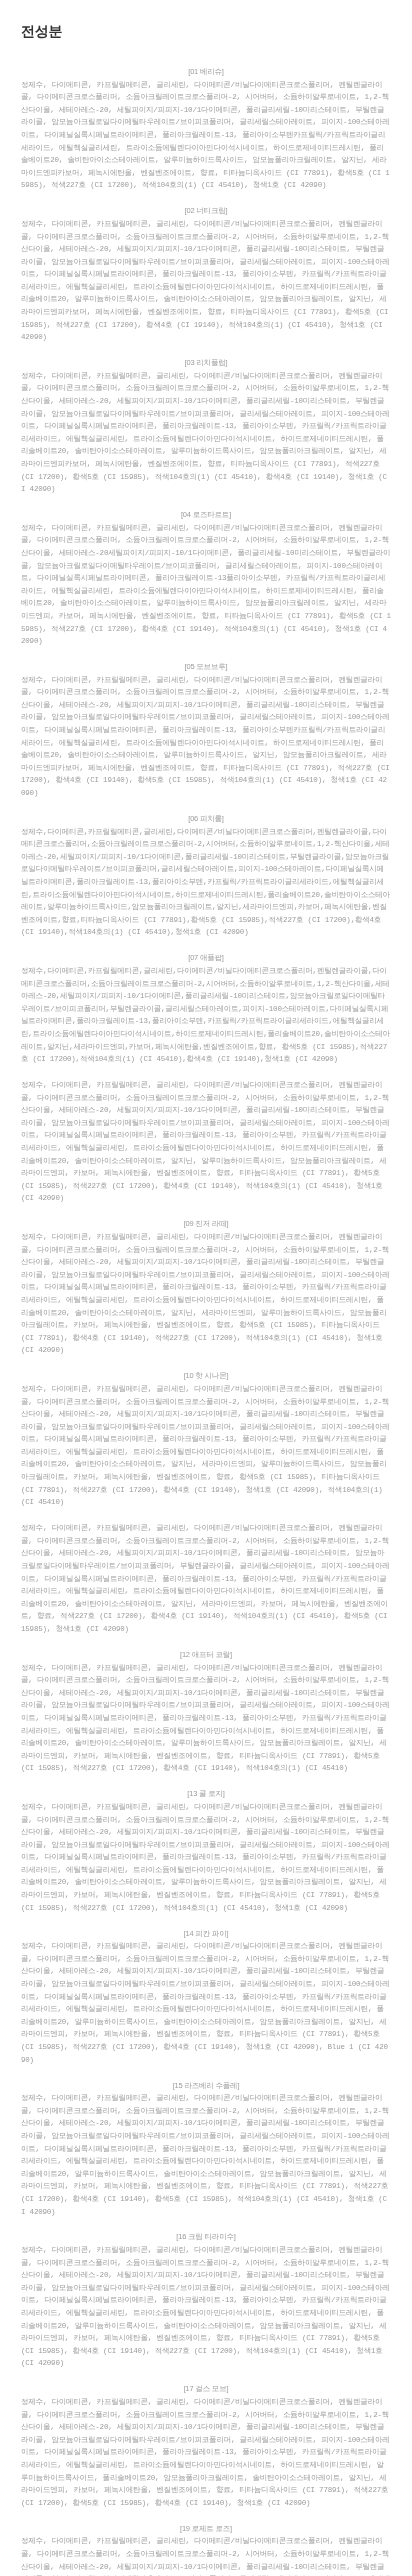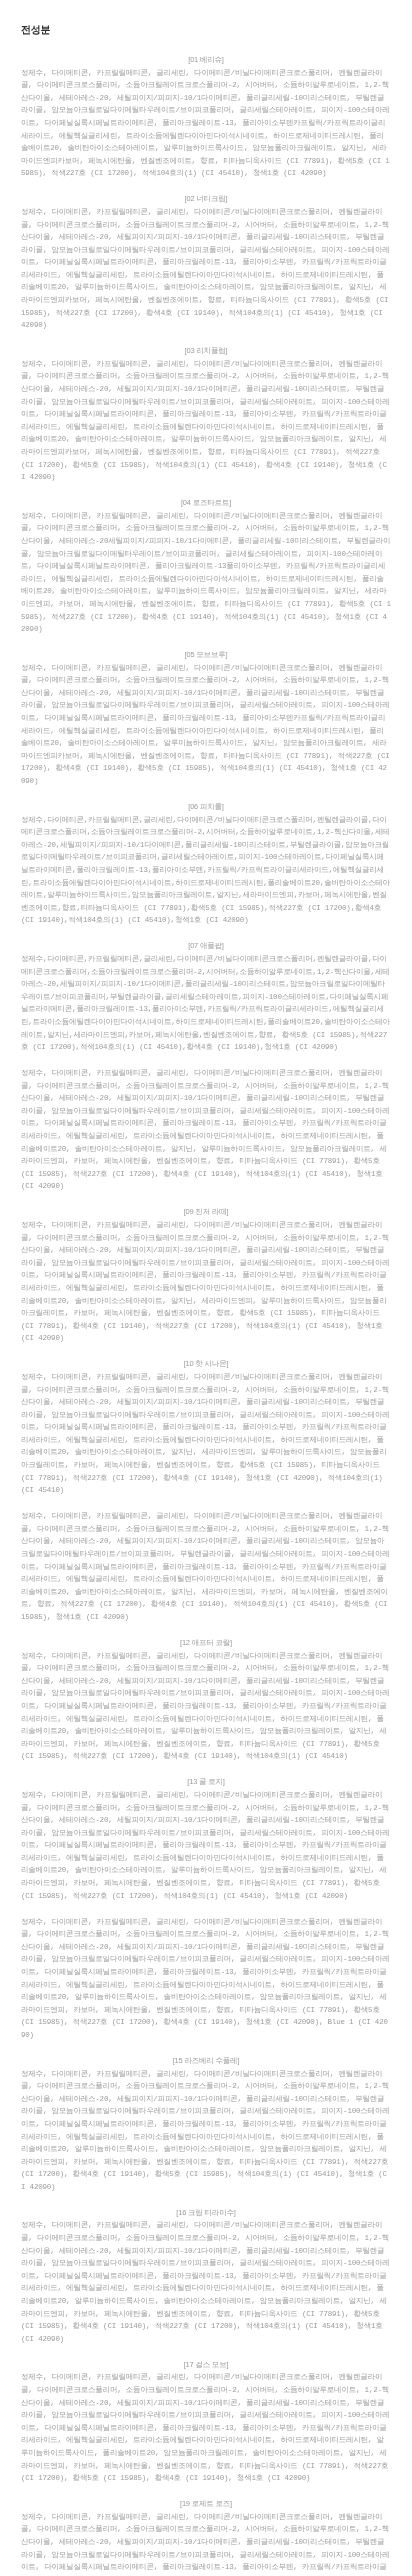--- a/index.html
+++ b/index.html
@@ -5,25 +5,25 @@
   html, body { margin: 0; padding: 0; background: #ffffff; }
   .page {
     width: 412px;
     min-height: 3160px;
     box-sizing: border-box;
     padding: 23px 21px 31px 21px;
     background: #ffffff;
     font-family: "Liberation Sans", "DejaVu Sans", sans-serif;
   }
   .page-title {
-    font-size: 10px;
+    font-size: 14px;
     font-weight: 700;
     color: #333333;
     letter-spacing: -0.2px;
-    margin: 0 0 17px 0;
+    margin: 0 0 25px 0;
   }
   .ingredients-list { width: 370px; }
   .section { margin: 0 0 13.4px 0; }
   .section-header {
     font-size: 7.5px;
     color: #9b9b9b;
     line-height: 12.6px;
     letter-spacing: -0.2px;
     text-align: center;
   }
@@ -101,20 +101,21 @@
     <div class="section-header">[12 애프터 코랄]</div>
     <p class="section-body">정제수, 다이메티콘, 카프릴릴메티콘, 글리세린, 다이메티콘/비닐다이메티콘크로스폴리머, 펜틸렌글라이콜, 다이메티콘크로스폴리머, 소듐아크릴레이트크로스폴리머-2, 시어버터, 소듐하이알루로네이트, 1,2-헥산다이올, 세테아레스-20, 세틸피이지/피피지-10/1다이메티콘, 폴리글리세릴-10미리스테이트, 부틸렌글라이콜, 암모늄아크릴로일다이메틸타우레이트/브이피코폴리머, 글리세릴스테아레이트, 피이지-100스테아레이트, 다이페닐실록시페닐트라이메티콘, 폴리아크릴레이트-13, 폴리아이소부텐, 카프릴릭/카프릭트라이글리세라이드, 에틸헥실글리세린, 트라이소듐에틸렌다이아민다이석시네이트, 하이드로제네이티드레시틴, 폴리솔베이트20, 솔비탄아이소스테아레이트, 알루미늄하이드록사이드, 암모늄폴리아크릴레이트, 알지닌, 세라마이드엔피, 카보머, 페녹시에탄올, 벤질벤조에이트, 향료, 티타늄디옥사이드 (CI 77891), 황색5호 (CI 15985), 적색227호 (CI 17200), 황색4호 (CI 19140), 적색104호의(1) (CI 45410)</p>
   </div>
 
   <div class="section">
     <div class="section-header">[13 쿨 로지]</div>
     <p class="section-body">정제수, 다이메티콘, 카프릴릴메티콘, 글리세린, 다이메티콘/비닐다이메티콘크로스폴리머, 펜틸렌글라이콜, 다이메티콘크로스폴리머, 소듐아크릴레이트크로스폴리머-2, 시어버터, 소듐하이알루로네이트, 1,2-헥산다이올, 세테아레스-20, 세틸피이지/피피지-10/1다이메티콘, 폴리글리세릴-10미리스테이트, 부틸렌글라이콜, 암모늄아크릴로일다이메틸타우레이트/브이피코폴리머, 글리세릴스테아레이트, 피이지-100스테아레이트, 다이페닐실록시페닐트라이메티콘, 폴리아크릴레이트-13, 폴리아이소부텐, 카프릴릭/카프릭트라이글리세라이드, 에틸헥실글리세린, 트라이소듐에틸렌다이아민다이석시네이트, 하이드로제네이티드레시틴, 폴리솔베이트20, 솔비탄아이소스테아레이트, 알루미늄하이드록사이드, 암모늄폴리아크릴레이트, 알지닌, 세라마이드엔피, 카보머, 페녹시에탄올, 벤질벤조에이트, 향료, 티타늄디옥사이드 (CI 77891), 황색5호 (CI 15985), 적색227호 (CI 17200), 적색104호의(1) (CI 45410), 청색1호 (CI 42090)</p>
   </div>
 
   <div class="section">
+    <div class="section-header">[14 피칸 파이]</div>
     <p class="section-body">정제수, 다이메티콘, 카프릴릴메티콘, 글리세린, 다이메티콘/비닐다이메티콘크로스폴리머, 펜틸렌글라이콜, 다이메티콘크로스폴리머, 소듐아크릴레이트크로스폴리머-2, 시어버터, 소듐하이알루로네이트, 1,2-헥산다이올, 세테아레스-20, 세틸피이지/피피지-10/1다이메티콘, 폴리글리세릴-10미리스테이트, 부틸렌글라이콜, 암모늄아크릴로일다이메틸타우레이트/브이피코폴리머, 글리세릴스테아레이트, 피이지-100스테아레이트, 다이페닐실록시페닐트라이메티콘, 폴리아크릴레이트-13, 폴리아이소부텐, 카프릴릭/카프릭트라이글리세라이드, 에틸헥실글리세린, 트라이소듐에틸렌다이아민다이석시네이트, 하이드로제네이티드레시틴, 폴리솔베이트20, 알루미늄하이드록사이드, 솔비탄아이소스테아레이트, 암모늄폴리아크릴레이트, 알지닌, 세라마이드엔피, 카보머, 페녹시에탄올, 벤질벤조에이트, 향료, 티타늄디옥사이드 (CI 77891), 황색5호 (CI 15985), 적색227호 (CI 17200), 황색4호 (CI 19140), 청색1호 (CI 42090), Blue 1 (CI 42090)</p>
   </div>
 
   <div class="section">
     <div class="section-header">[15 라즈베리 수플레]</div>
     <p class="section-body">정제수, 다이메티콘, 카프릴릴메티콘, 글리세린, 다이메티콘/비닐다이메티콘크로스폴리머, 펜틸렌글라이콜, 다이메티콘크로스폴리머, 소듐아크릴레이트크로스폴리머-2, 시어버터, 소듐하이알루로네이트, 1,2-헥산다이올, 세테아레스-20, 세틸피이지/피피지-10/1다이메티콘, 폴리글리세릴-10미리스테이트, 부틸렌글라이콜, 암모늄아크릴로일다이메틸타우레이트/브이피코폴리머, 글리세릴스테아레이트, 피이지-100스테아레이트, 다이페닐실록시페닐트라이메티콘, 폴리아크릴레이트-13, 폴리아이소부텐, 카프릴릭/카프릭트라이글리세라이드, 에틸헥실글리세린, 트라이소듐에틸렌다이아민다이석시네이트, 하이드로제네이티드레시틴, 폴리솔베이트20, 알루미늄하이드록사이드, 솔비탄아이소스테아레이트, 암모늄폴리아크릴레이트, 알지닌, 세라마이드엔피, 카보머, 페녹시에탄올, 벤질벤조에이트, 향료, 티타늄디옥사이드 (CI 77891), 적색227호 (CI 17200), 황색4호 (CI 19140), 황색5호 (CI 15985), 적색104호의(1) (CI 45410), 청색1호 (CI 42090)</p>
   </div>
 
   <div class="section">
     <div class="section-header">[16 크림 티라미수]</div>

